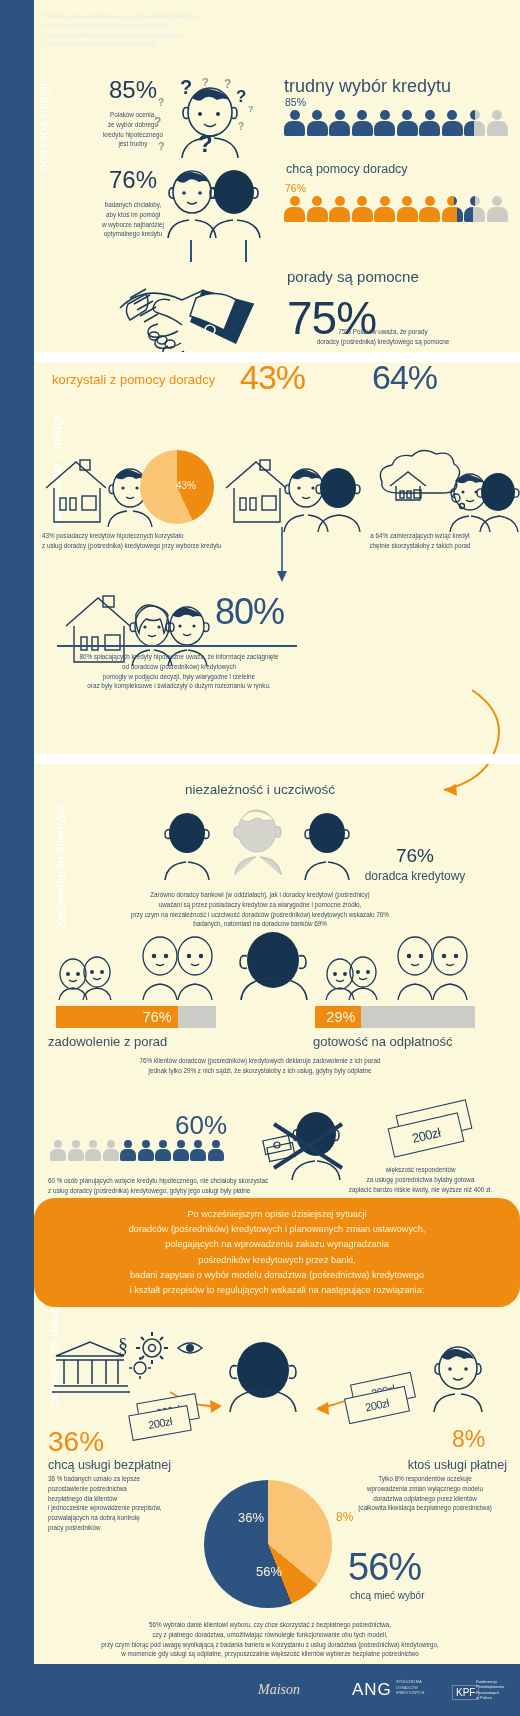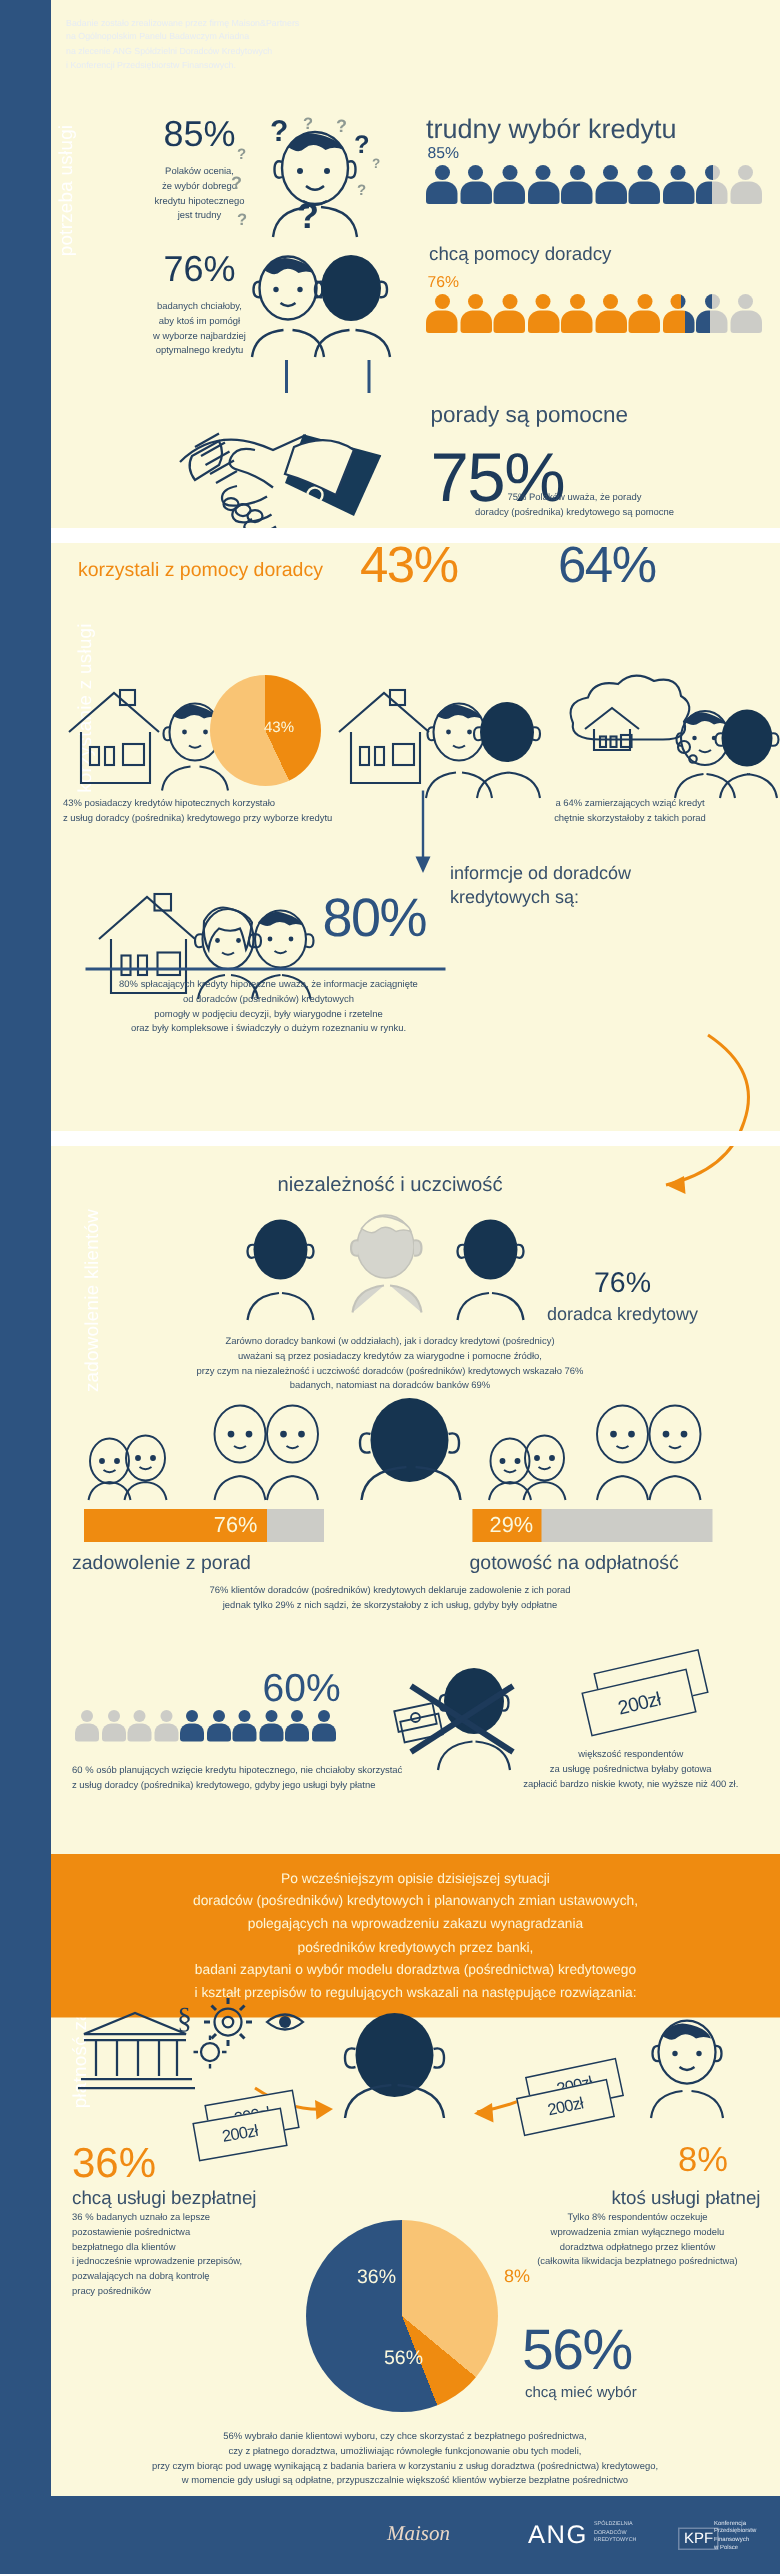--- a/index.html
+++ b/index.html
@@ -395,22 +395,20 @@
     </g>
   </svg>
 
   <div style="position:absolute;left:215px;top:591px;font-size:36px;letter-spacing:-1px;" class="num-blue">80%</div>
   <div style="position:absolute;left:57px;top:645px;width:240px;height:1.5px;background:#2d5380;"></div>
   <div class="cap" style="position:absolute;left:50px;top:652px;width:258px;white-space:pre-line;">80% spłacających kredyty hipoteczne uważa, że informacje zaciągnięte
 od doradców (pośredników) kredytowych
 pomogły w podjęciu decyzji, były wiarygodne i rzetelne
 oraz były kompleksowe i świadczyły o dużym rozeznaniu w rynku.</div>
 
-  <div style="position:absolute;left:300px;top:574px;width:185px;font-size:12px;line-height:1.35;white-space:pre-line;" class="lbl">informcje od doradców
-kredytowych są:</div>
 
   <svg width="110" height="130" style="position:absolute;left:400px;top:690px;">
     <path d="M72 0 q36 24 24 58 q-10 32 -52 42" fill="none" stroke="#ef8b10" stroke-width="2"></path>
     <path d="M56 94 l-12 6 l13 6 z" fill="#ef8b10"></path>
   </svg>
 
   <div class="sec-divider" style="top:754px;"></div>
 
   <div style="position:absolute;left:0;top:782px;width:520px;text-align:center;font-size:13.5px;" class="lbl">niezależność i uczciwość</div>
 
@@ -581,21 +579,21 @@
   <div class="money" style="left:398px;top:1107px;width:72px;height:30px;transform:rotate(-13deg);">
       <span>200zł</span>
     </div>
   <div class="money" style="left:390px;top:1120px;width:72px;height:30px;transform:rotate(-13deg);">
       <span>200zł</span>
     </div>
   <div class="cap" style="position:absolute;left:328px;top:1165px;width:185px;white-space:pre-line;">większość respondentów
 za usługę pośrednictwa byłaby gotowa
 zapłacić bardzo niskie kwoty, nie wyższe niż 400 zł.</div>
 
-  <div class="callout" style="top:1236px;">
+  <div class="callout" style="top:1198px;border-radius:21px;">
     <span style="white-space:pre-line;">Po wcześniejszym opisie dzisiejszej sytuacji
 doradców (pośredników) kredytowych i planowanych zmian ustawowych,
 polegających na wprowadzeniu zakazu wynagradzania
 pośredników kredytowych przez banki,
 badani zapytani o wybór modelu doradztwa (pośrednictwa) kredytowego
 i kształt przepisów to regulujących wskazali na następujące rozwiązania:</span>
   </div>
 
   <svg width="110" height="58" style="position:absolute;left:118px;top:1330px;">
     <g fill="none" stroke="#1d3a5a" stroke-width="1.5">

